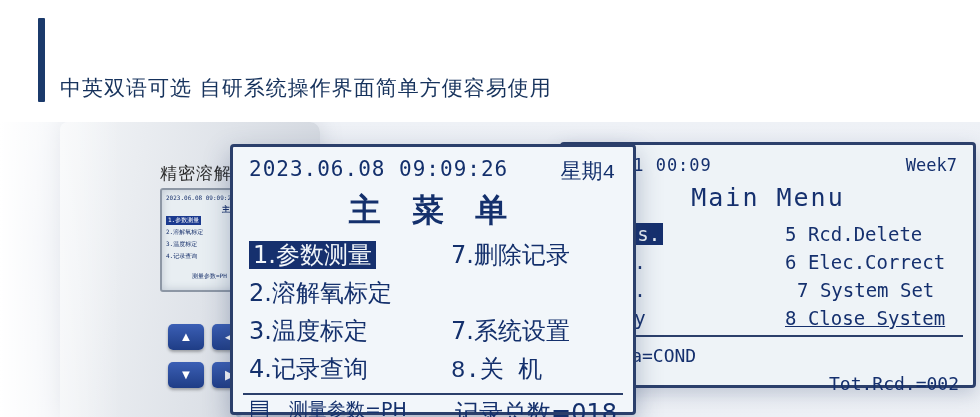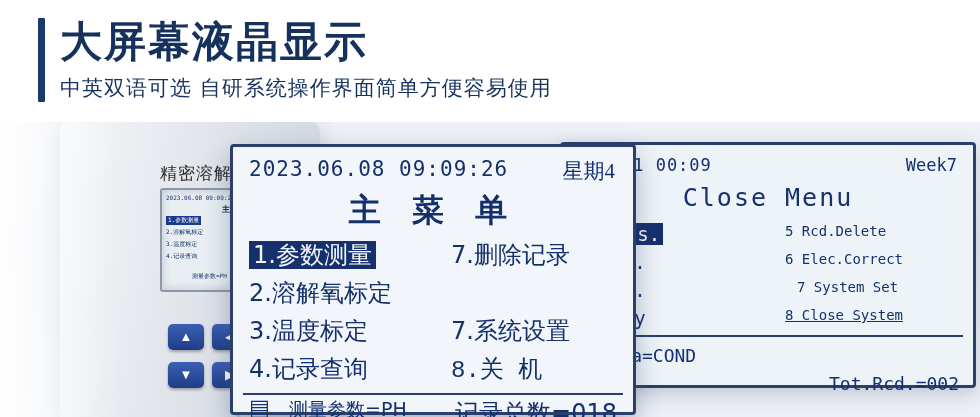--- a/index.html
+++ b/index.html
@@ -104,21 +104,21 @@
     border-radius:4px;
     font-family:"DejaVu Sans Mono","Liberation Mono",monospace;
     color:#15306e;
     z-index:2;
     box-shadow:0 6px 18px rgba(60,80,120,.25);
   }
   .lb-top{position:absolute;left:14px;top:10px;font-size:17px;letter-spacing:1px;}
   .lb-week{position:absolute;right:16px;top:10px;font-size:17px;}
   .lb-title{position:absolute;left:0;right:0;top:38px;text-align:center;font-size:25px;letter-spacing:2px;}
   .lb-rowL{position:absolute;left:14px;font-size:19px;}
-  .lb-rowR{position:absolute;left:222px;font-size:14px;}
+  .lb-rowR{position:absolute;left:222px;font-size:19px;}
   .lb-sel{background:#16306e;color:#eef3f7;padding:0 3px;}
   .lb-sep{position:absolute;left:10px;right:10px;top:190px;height:2px;background:#2b3f6b;}
   .lb-footL{position:absolute;left:14px;top:200px;font-size:18px;}
   .lb-footR{position:absolute;right:14px;top:200px;font-size:18px;margin-top:28px;}
 
   
   .lcd-front{
     position:absolute;left:230px;top:22px;width:400px;height:265px;
     background:#f2f6fa;
     border:3px solid #2b3f6b;
@@ -127,40 +127,39 @@
     box-shadow:0 10px 26px rgba(45,65,110,.35);
     font-family:"DejaVu Sans","Liberation Sans",sans-serif;
     color:#14306c;
   }
   .lf-top{
     position:absolute;left:16px;top:10px;font-size:21px;letter-spacing:1px;
     font-family:"DejaVu Sans Mono","Liberation Mono",monospace;
   }
   .lf-week{
     position:absolute;right:18px;top:10px;font-size:21px;
-    font-family:Liberation Serif, serif;
+    font-family:Liberation Mono, monospace;
   }
   .lf-title{
     position:absolute;left:0;right:0;top:42px;text-align:center;
     font-size:32px;font-weight:bold;letter-spacing:10px;
   }
   .lf-rowL{position:absolute;left:16px;font-size:24px;white-space:nowrap;}
   .lf-rowR{position:absolute;left:218px;font-size:24px;white-space:nowrap;}
   .lf-sel{background:#16306e;color:#f2f6fa;padding:0 4px;}
   .lf-sep{position:absolute;left:10px;right:10px;top:208px;height:2px;background:#2b3f6b;}
   .lf-icon{position:absolute;left:16px;top:218px;font-size:22px;}
   .lf-footL{position:absolute;left:56px;top:220px;font-size:19px;}
   .lf-footR{position:absolute;right:16px;top:220px;font-size:24px;}
 </style>
 </head>
 <body>
 
 <div class="header">
   <div class="accent-bar"></div>
-  <div class="headline">大屏幕液晶显示</div>
   <div class="subline">中英双语可选 自研系统操作界面简单方便容易使用</div>
 </div>
 
 <div class="photo">
 
   <div class="device">
     <div class="device-title">精密溶解氧测</div>
 
     <div class="device-screen">
       <div class="ds-line ds-top">2023.06.08  09:09:26  星期4</div>
@@ -184,21 +183,21 @@
     <div class="dev-btn round" style="left:200px;top:240px;">E</div>
 
     <div class="cable"></div>
   </div>
 
   <div class="stand"></div>
 
   <div class="lcd-back">
     <div class="lb-top">.01.01  00:09</div>
     <div class="lb-week">Week7</div>
-    <div class="lb-title">Close Menu</div>
+    <div class="lb-title">Main Menu</div>
 
     <div class="lb-rowL" style="top:78px;"><span class="lb-sel">a.Meas.</span></div>
     <div class="lb-rowL" style="top:106px;">d.Cal.</div>
     <div class="lb-rowL" style="top:134px;">p.Cal.</div>
     <div class="lb-rowL" style="top:162px;">.Query</div>
 
     <div class="lb-rowR" style="top:78px;">5 Rcd.Delete</div>
     <div class="lb-rowR" style="top:106px;">6 Elec.Correct</div>
     <div class="lb-rowR" style="top:134px;margin-left:12px;">7 System Set</div>
     <div class="lb-rowR" style="top:162px;text-decoration:underline;">8 Close System</div>

